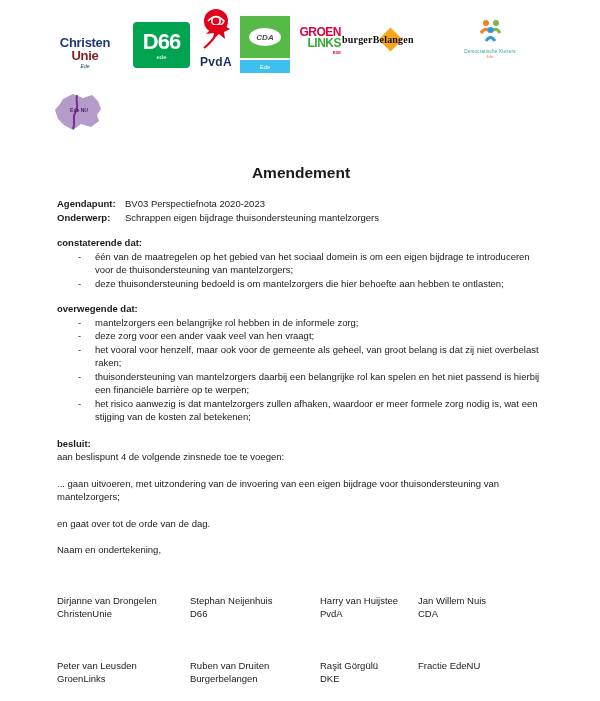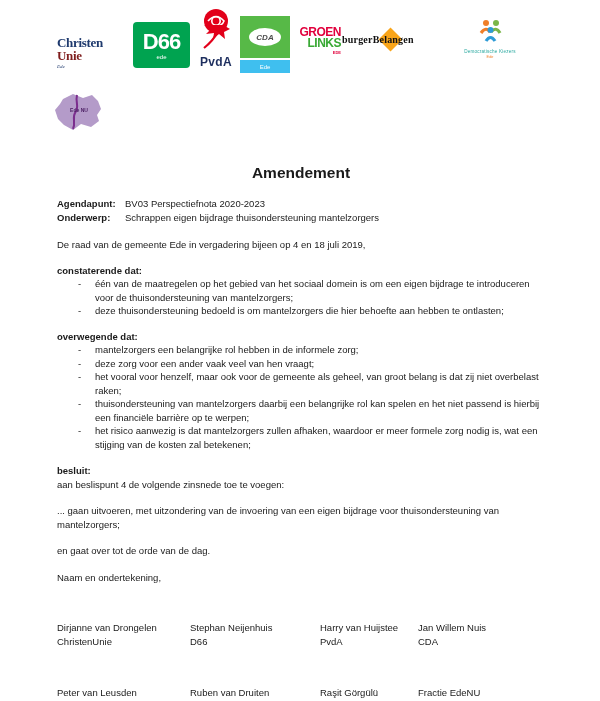--- a/index.html
+++ b/index.html
@@ -6,21 +6,21 @@
   html,body { background:#e8e8e8; }
   .page {
     width:600px; height:701px; margin:0 auto; background:#ffffff;
     position:relative; overflow:hidden;
     font-family:"Liberation Sans", sans-serif; color:#1a1a1a;
   }
   
   .logo-band { position:relative; height:140px; }
   .logo { position:absolute; }
 
-  .cu-logo { left:57px; top:36px; width:70px; line-height:1;font-family:Liberation Serif, serif; }
+  .cu-logo { left:50px; top:36px; width:70px; text-align:center; line-height:1; }
   .cu-line1 { font-size:13px; font-weight:bold; color:#1F3A6E; letter-spacing:-0.3px; }
   .cu-line2 { font-size:13px; font-weight:bold; color:#7f1d1d; letter-spacing:-0.3px; }
   .cu-sub { font-size:5px; font-style:italic; color:#1F3A6E; margin-top:2px; }
 
   .d66-logo { left:133px; top:22px; width:57px; height:46px; background:#00A350;
     border-radius:4px; display:flex; flex-direction:column; align-items:center; justify-content:center; }
   .d66-label { color:#fff; font-weight:bold; font-size:22px; line-height:1; letter-spacing:-1px; }
   .d66-sub { color:#fff; font-size:6px; line-height:1; margin-top:1px; }
 
   .pvda-logo { left:193px; top:6px; width:46px; text-align:center; }
@@ -158,21 +158,20 @@
       <div class="meta-row">
         <span class="meta-label">Agendapunt:</span>
         <span class="meta-value">BV03 Perspectiefnota 2020-2023</span>
       </div>
       <div class="meta-row">
         <span class="meta-label">Onderwerp:</span>
         <span class="meta-value">Schrappen eigen bijdrage thuisondersteuning mantelzorgers</span>
       </div>
     </div>
 
-    <p class="intro">De raad van de gemeente Ede in vergadering bijeen op 4 en 18 juli 2019,</p>
 
     <div class="section-heading">constaterende dat:</div>
     <ul class="dash">
       <li>één van de maatregelen op het gebied van het sociaal domein is om een eigen bijdrage te introduceren voor de thuisondersteuning van mantelzorgers;</li>
       <li>deze thuisondersteuning bedoeld is om mantelzorgers die hier behoefte aan hebben te ontlasten;</li>
     </ul>
 
     <div class="section-heading">overwegende dat:</div>
     <ul class="dash">
       <li>mantelzorgers een belangrijke rol hebben in de informele zorg;</li>

